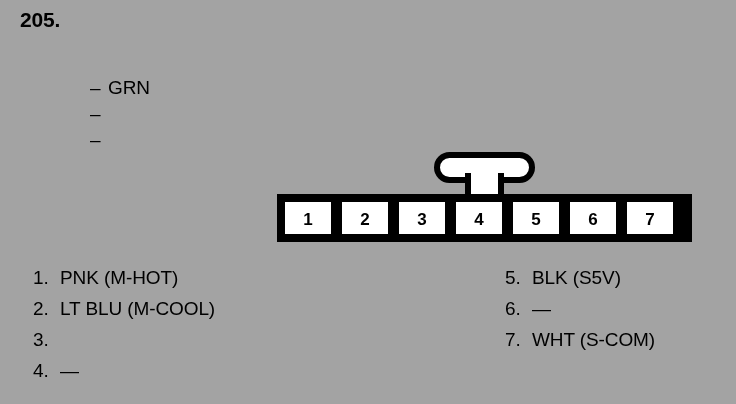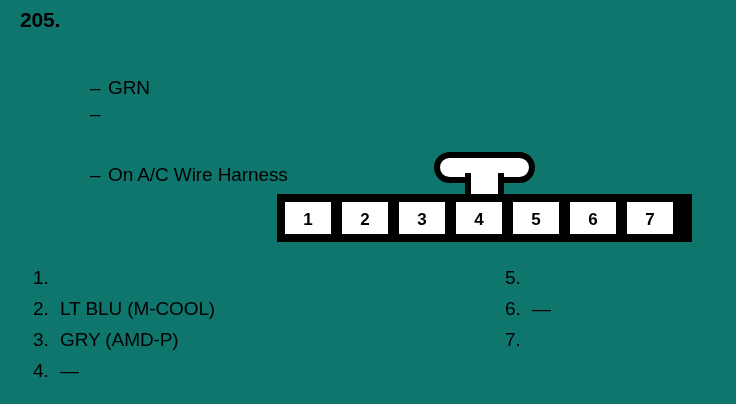--- a/index.html
+++ b/index.html
@@ -9,21 +9,21 @@
     background: #ffffff;
   }
   body {
     font-family: "Liberation Sans", sans-serif;
     color: #000000;
   }
   #page {
     position: relative;
     width: 736px;
     height: 404px;
-    background: #0f766e;
+    background: #a3a3a3;
     overflow: hidden;
   }
 
   
   #heading {
     position: absolute;
     left: 20px;
     top: 7px;
     width: 700px;
   }
@@ -132,21 +132,20 @@
   <div id="bullets">
     <div class="bullet-row">
       <span class="bullet-dash">–</span>
       <span class="bullet-text">GRN</span>
     </div>
     <div class="bullet-row">
       <span class="bullet-dash">–</span>
     </div>
     <div class="bullet-row">
       <span class="bullet-dash">–</span>
-      <span class="bullet-text">On A/C Wire Harness</span>
     </div>
   </div>
 
   <div id="connector">
     <svg width="415" height="90" viewBox="0 0 415 90">
 
       <g>
 
         <rect x="160" y="3" width="95" height="25" rx="12.5" ry="12.5" fill="#ffffff" stroke="#000000" stroke-width="6"></rect>
 
@@ -179,43 +178,45 @@
         <text class="pin-num" x="373" y="67">7</text>
       </g>
     </svg>
   </div>
 
   <div id="legend">
 
     <div class="legend-col" id="legend-col-left">
       <div class="legend-row">
         <span class="legend-num">1.</span>
+        <span class="legend-label">PNK (M-HOT)</span>
       </div>
       <div class="legend-row">
         <span class="legend-num">2.</span>
         <span class="legend-label">LT BLU (M-COOL)</span>
       </div>
       <div class="legend-row">
         <span class="legend-num">3.</span>
-        <span class="legend-label">GRY (AMD-P)</span>
       </div>
       <div class="legend-row">
         <span class="legend-num">4.</span>
         <span class="legend-label">—</span>
       </div>
     </div>
 
     <div class="legend-col" id="legend-col-right">
       <div class="legend-row">
         <span class="legend-num">5.</span>
+        <span class="legend-label">BLK (S5V)</span>
       </div>
       <div class="legend-row">
         <span class="legend-num">6.</span>
         <span class="legend-label">—</span>
       </div>
       <div class="legend-row">
         <span class="legend-num">7.</span>
+        <span class="legend-label">WHT (S-COM)</span>
       </div>
     </div>
 
   </div>
 
 </div>
 
 </body></html>

